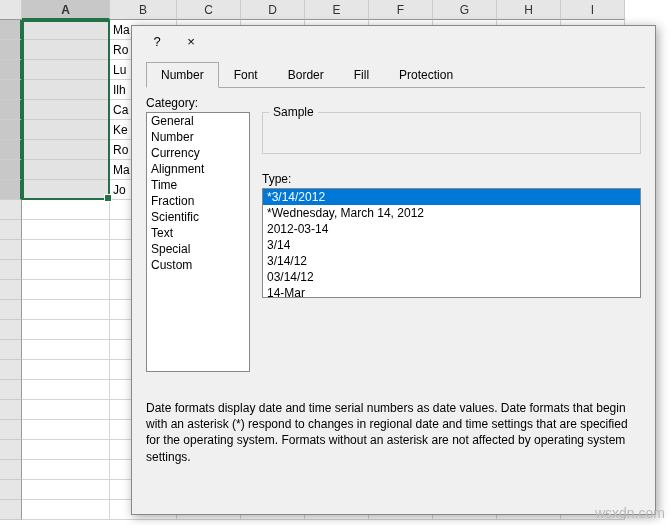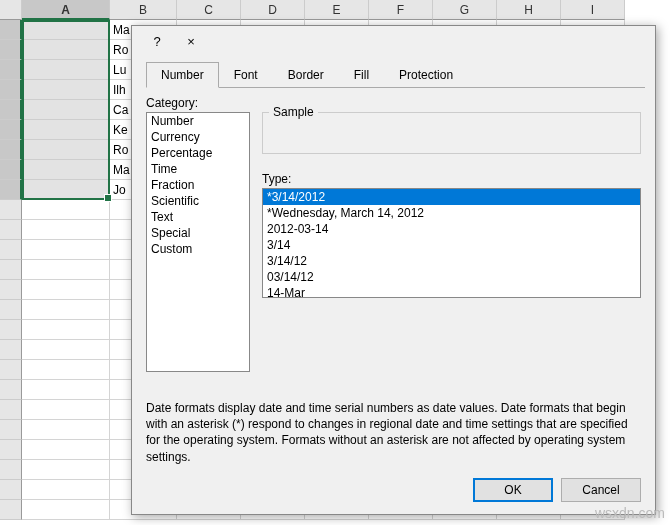--- a/index.html
+++ b/index.html
@@ -397,23 +397,24 @@
       <div class="tab">Border</div>
       <div class="tab">Fill</div>
       <div class="tab">Protection</div>
     </div>
   <div class="tabline"></div>
 
   <div class="body">
     <div class="lbl"><span>Category:</span></div>
     <div class="cols">
       <div class="catlist" id="catlist">
+          <div class="item">General</div>
           <div class="item">Number</div>
           <div class="item">Currency</div>
-          <div class="item">Percentage</div>
+          <div class="item">Alignment</div>
           <div class="item">Time</div>
           <div class="item">Fraction</div>
           <div class="item">Scientific</div>
           <div class="item">Text</div>
           <div class="item">Special</div>
           <div class="item">Custom</div>
         </div>
       <div class="right">
         <div class="sample">
           <span class="slabel">Sample</span>
@@ -427,23 +428,15 @@
             <div class="item">3/14/12</div>
             <div class="item">03/14/12</div>
             <div class="item">14-Mar</div>
           </div>
       </div>
     </div>
   </div>
 
   <div class="desc">Date formats display date and time serial numbers as date values.  Date formats that begin with an asterisk (*) respond to changes in regional date and time settings that are specified for the operating system. Formats without an asterisk are not affected by operating system settings.</div>
 
-  <div class="btnrow">
-    <div class="btn ok">
-        <span>OK</span>
-      </div>
-    <div class="btn">
-        <span>Cancel</span>
-      </div>
-  </div>
 </div>
 
 <div class="wm">wsxdn.com</div>
 
 </body></html>

